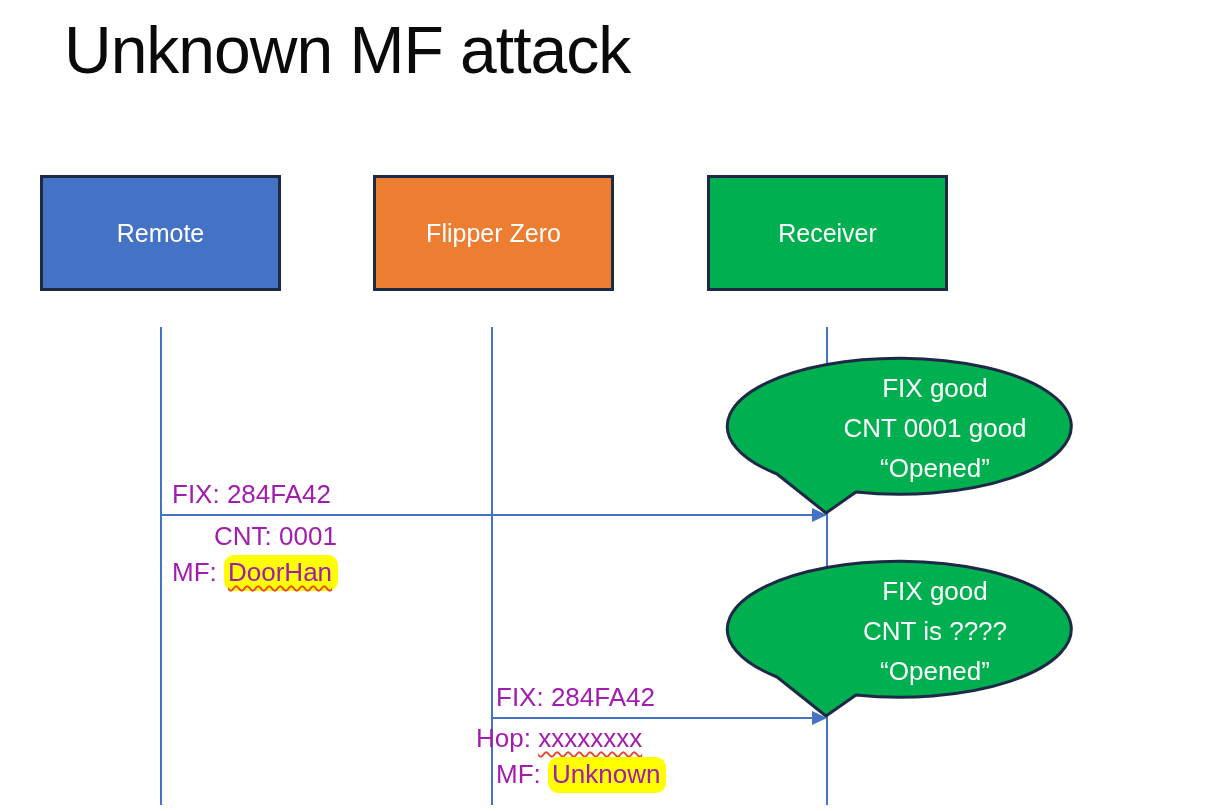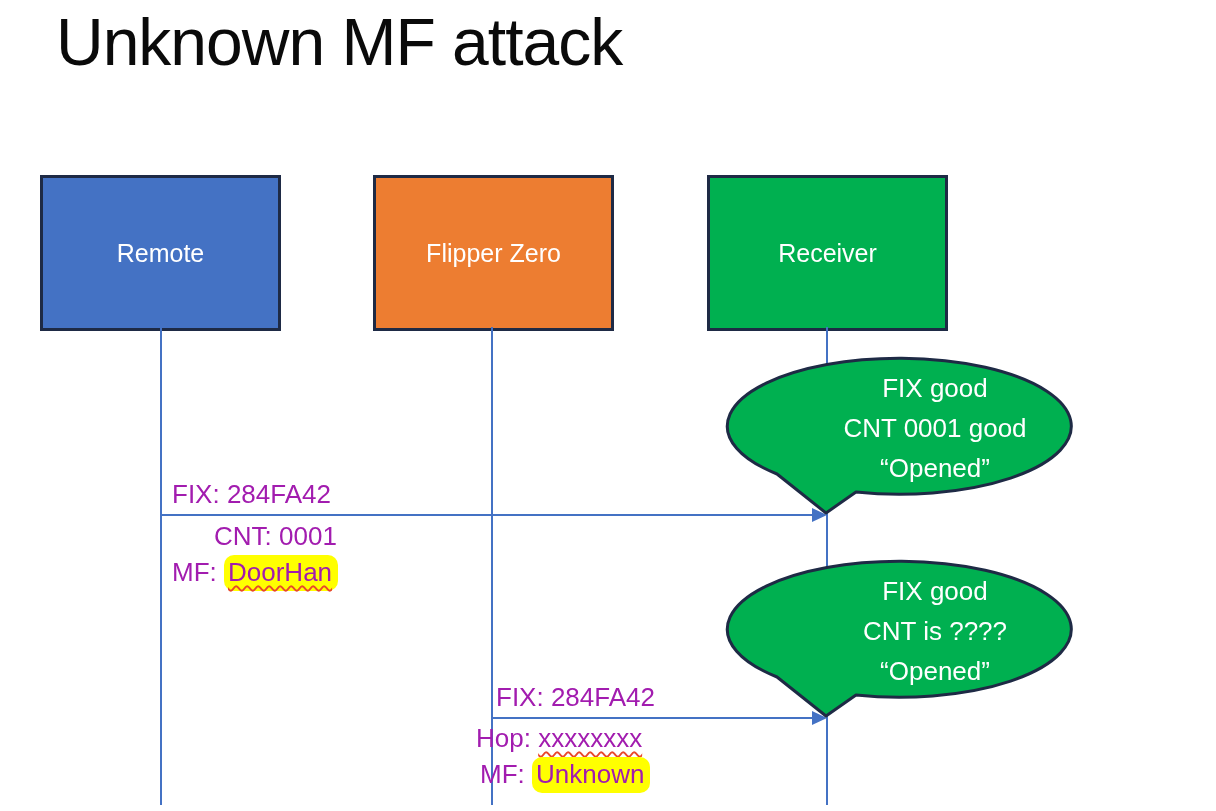--- a/index.html
+++ b/index.html
@@ -1,26 +1,26 @@
 <!DOCTYPE html>
 <html><head>
 <meta charset="utf-8">
 <style>
   html,body { margin:0; padding:0; background:#fff; }
   .canvas {
     position:relative; width:1216px; height:811px; background:#ffffff;
     font-family:"Liberation Sans", sans-serif; overflow:hidden;
   }
   .slide-title {
-    position:absolute; left:56px; top:4px; margin:0;
+    position:absolute; left:56px; top:4px; margin:8px;
     font-size:66px; font-weight:300; color:#0a0a0a; letter-spacing:-1px;
     font-family:"Liberation Sans", sans-serif; white-space:nowrap;
   }
   .actor {
-    position:absolute; top:175px; height:156px; width:241px;
+    position:absolute; top:175px; height:116px; width:241px;
     border:3px solid #1E2A45; box-sizing:border-box;
     display:flex; align-items:center; justify-content:center;
     color:#ffffff; font-size:25px;
   }
   .actor-remote   { left:40px;  background:#4472C4; }
   .actor-flipper  { left:373px; background:#ED7D31; }
   .actor-receiver { left:707px; background:#00B050; }
 
   .lifeline {
     position:absolute; top:327px; width:2px; height:478px; background:#4472C4;
@@ -42,21 +42,21 @@
   .arrowhead-2 { left:812px; top:711px; }
 
   .msg-label {
     position:absolute; font-size:26px; color:#a21caf; white-space:nowrap; line-height:32px;
   }
   .m1-fix { left:172px; top:478px; }
   .m1-cnt { left:172px; top:520px;margin-left:42px; }
   .m1-mf  { left:172px; top:556px; }
   .m2-fix { left:496px; top:681px; }
   .m2-hop { left:476px; top:722px; }
-  .m2-mf  { left:480px; top:758px; }
+  .m2-mf  { left:496px; top:758px; }
 
   .hl { background:#FFFF00; padding:2px 6px 4px 4px;border-radius:10px; }
   .squiggle {
     text-decoration-line:underline;
     text-decoration-style:wavy;
     text-decoration-color:#E8472B;
     text-decoration-thickness:1.5px;
     text-underline-offset:4px;
   }
 

